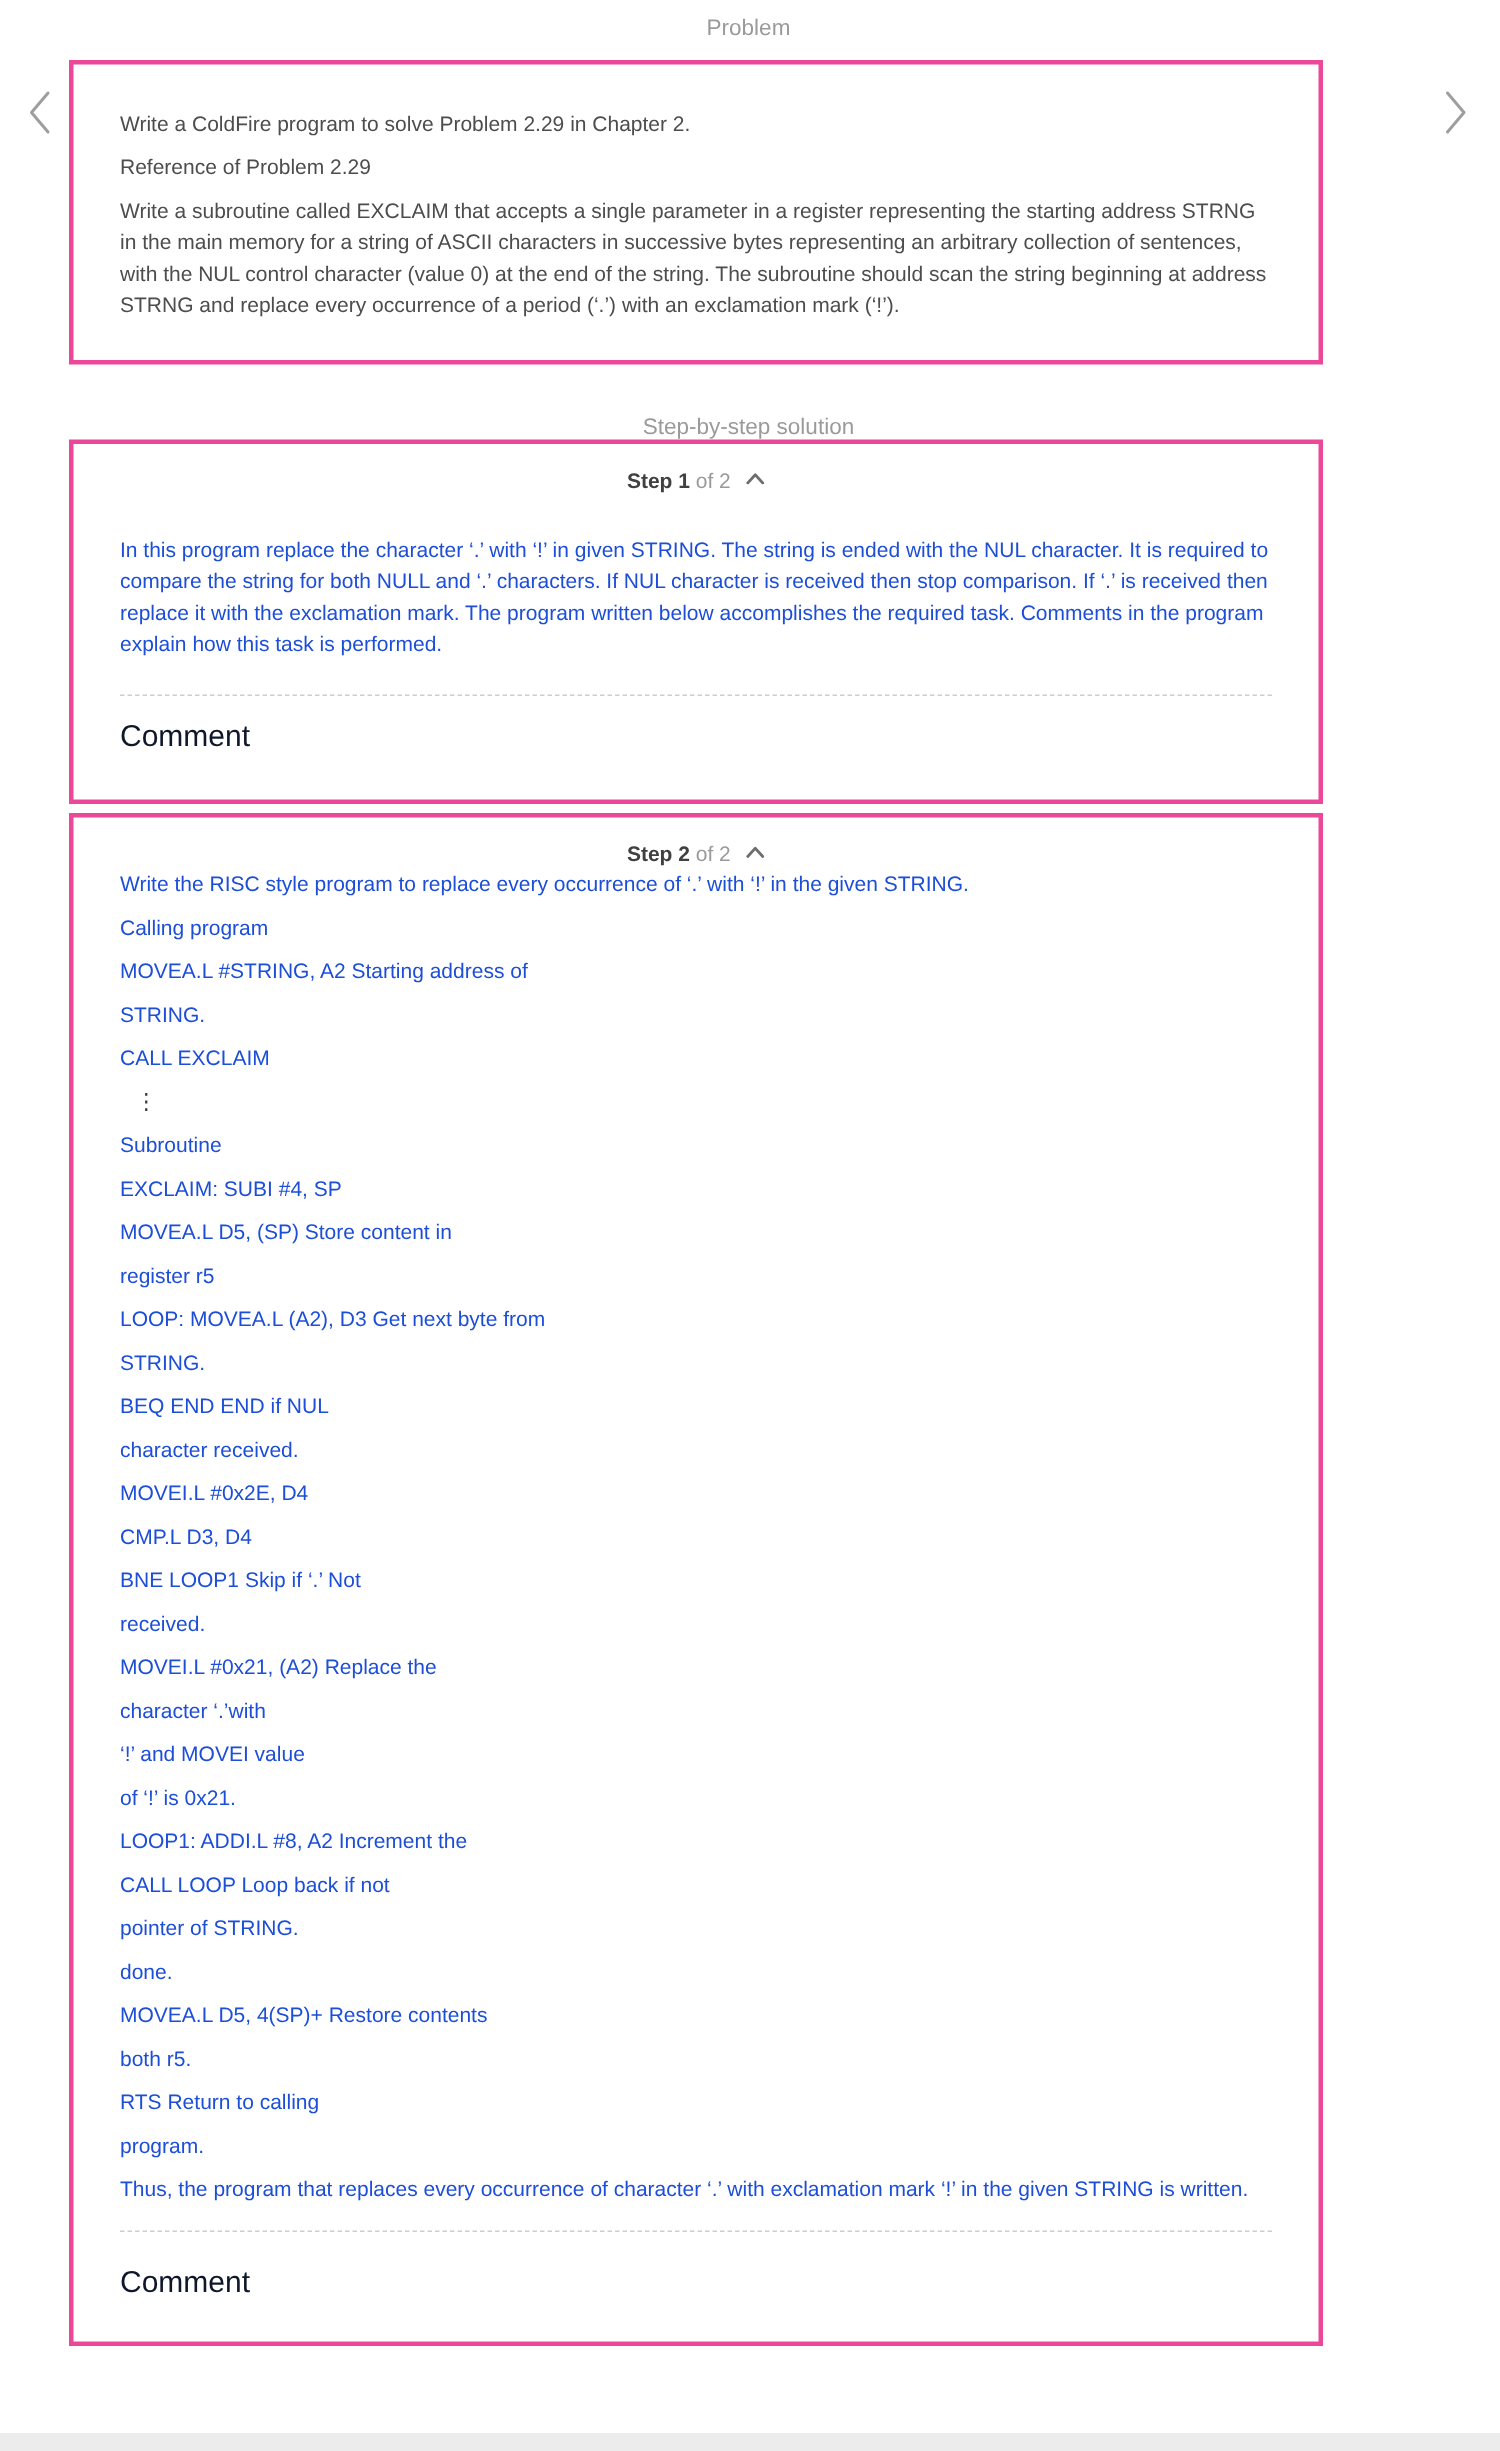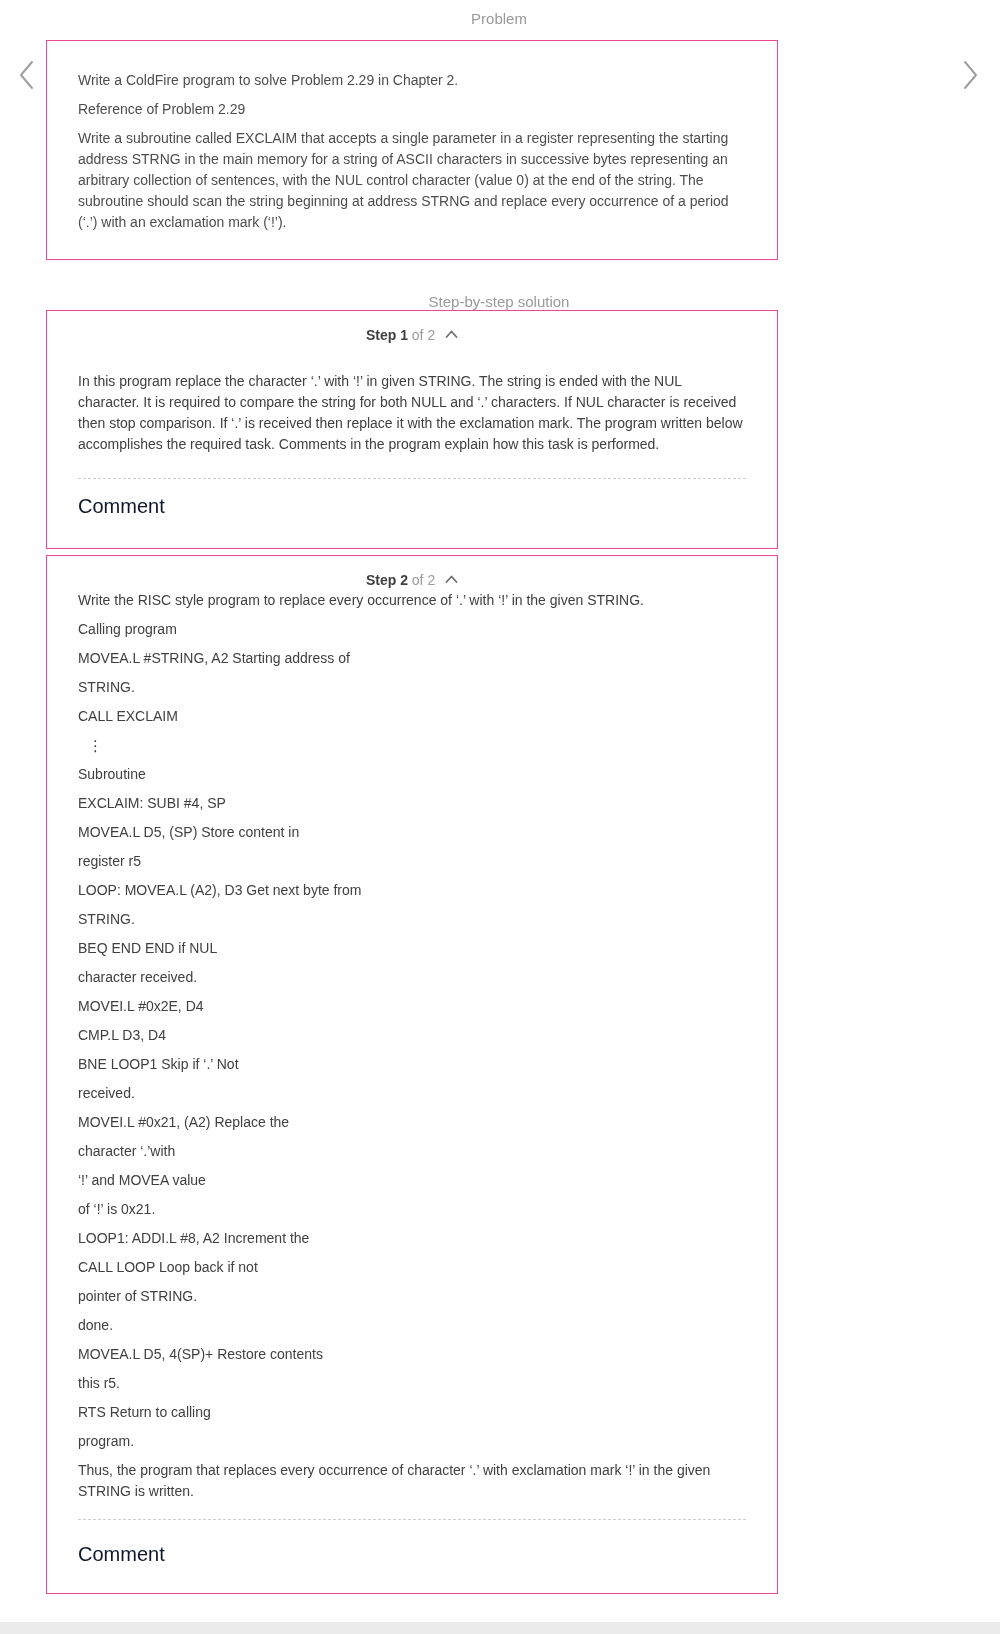--- a/index.html
+++ b/index.html
@@ -20,24 +20,24 @@
     color: #9a9a9a;
     text-align: center;
     width: 906px;
     margin-left: 46px;
     line-height: 17px;
   }
   h1.page-heading { padding-top: 10px; }
   h2.solution-heading { margin-top: 33px; }
 
   .card {
-    width: 732px;
+    width: 836px;
     margin-left: 46px;
     background: #ffffff;
-    border: 1px solid #ec4899;
+    border: 3px solid #ec4899;
     padding: 0 31px;
   }
   .problem-card { margin-top: 13px; padding-top: 29px; padding-bottom: 26px; }
   .problem-card p { font-size: 14px; line-height: 21px; margin-bottom: 8px; }
   .problem-card p:last-child { margin-bottom: 0; }
 
   .step-card { padding-top: 14px; }
   .step-card.step-1 { padding-bottom: 31px; }
   .step-card.step-2 { margin-top: 6px; padding-bottom: 28px; }
 
@@ -47,21 +47,21 @@
     line-height: 20px;
     cursor: pointer;
     user-select: none;
   }
   .step-label { font-weight: bold; color: #404040; }
   .step-of { color: #9a9a9a; }
   .chevron-up { margin-left: 6px; vertical-align: 2px; }
 
   .step-1 .step-body { margin-top: 26px; }
   .step-2 .step-body { }
-  .step-body p { font-size: 14px; line-height: 21px; margin-bottom: 8px; color: #404040; }
+  .step-body p { font-size: 14px; line-height: 21px; margin-bottom: 8px; color: #1d4ed8; }
   .step-body p:last-child { margin-bottom: 0; }
   .step-body p.ellipsis-line { padding-left: 10px; font-size: 15px; color: #3f3f3f; }
 
   .dashed-divider { border-top: 1px dashed #cdcdcd; height: 0; }
   .step-1 .dashed-divider { margin-top: 23px; }
   .step-2 .dashed-divider { margin-top: 17px; }
 
   .comment-link {
     display: inline-block;
     font-size: 20px;
@@ -158,28 +158,28 @@
         <p>LOOP: MOVEA.L (A2), D3 Get next byte from</p>
         <p>STRING.</p>
         <p>BEQ END END if NUL</p>
         <p>character received.</p>
         <p>MOVEI.L #0x2E, D4</p>
         <p>CMP.L D3, D4</p>
         <p>BNE LOOP1 Skip if ‘.’ Not</p>
         <p>received.</p>
         <p>MOVEI.L #0x21, (A2) Replace the</p>
         <p>character ‘.’with</p>
-        <p>‘!’ and MOVEA value</p>
+        <p>‘!’ and MOVEI value</p>
         <p>of ‘!’ is 0x21.</p>
         <p>LOOP1: ADDI.L #8, A2 Increment the</p>
         <p>CALL LOOP Loop back if not</p>
         <p>pointer of STRING.</p>
         <p>done.</p>
         <p>MOVEA.L D5, 4(SP)+ Restore contents</p>
-        <p>this r5.</p>
+        <p>both r5.</p>
         <p>RTS Return to calling</p>
         <p>program.</p>
         <p>Thus, the program that replaces every occurrence of character ‘.’ with exclamation mark ‘!’ in the given STRING is written.</p>
       </div>
     <div class="dashed-divider"></div>
     <a class="comment-link">Comment</a>
   </section>
 
 </div>
 

